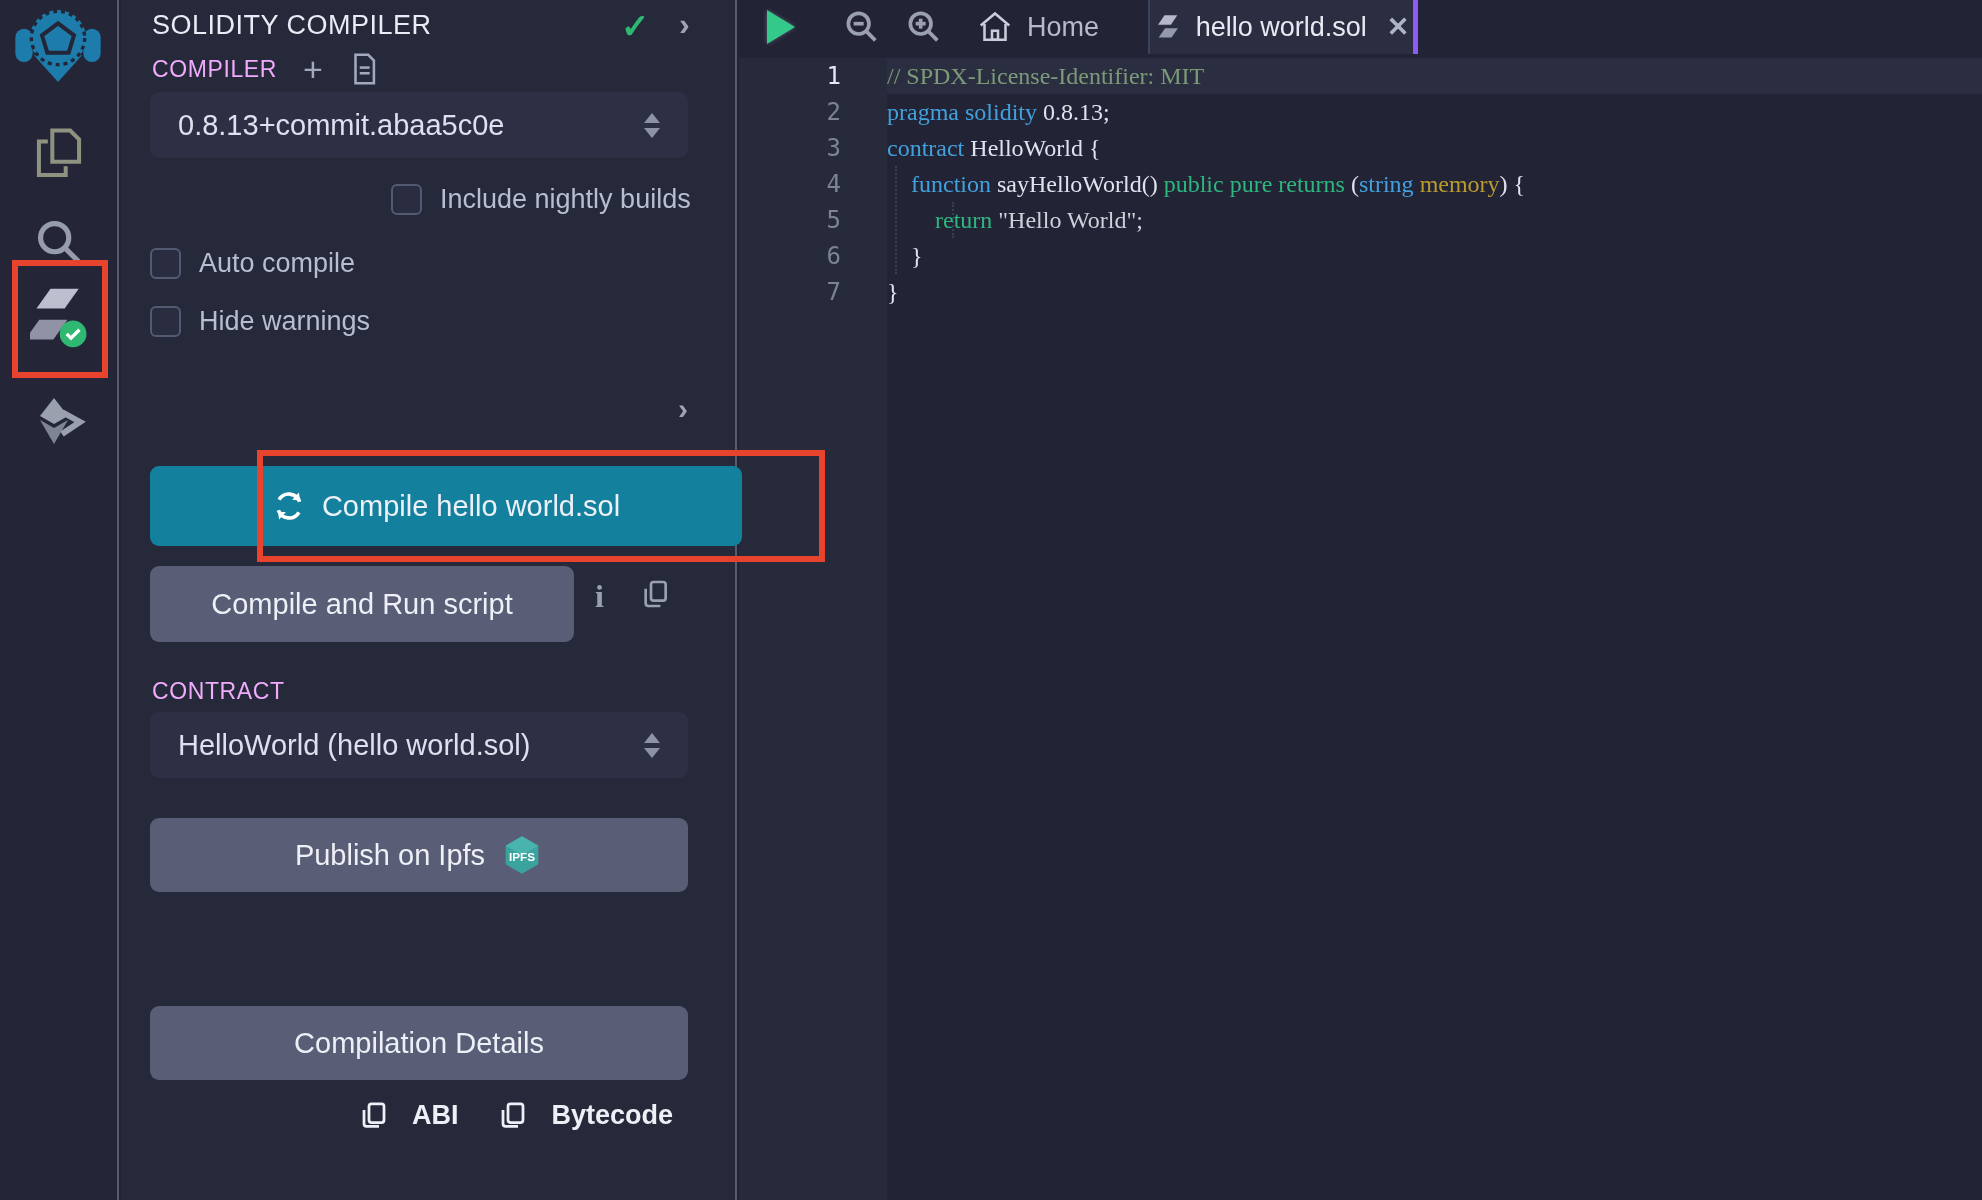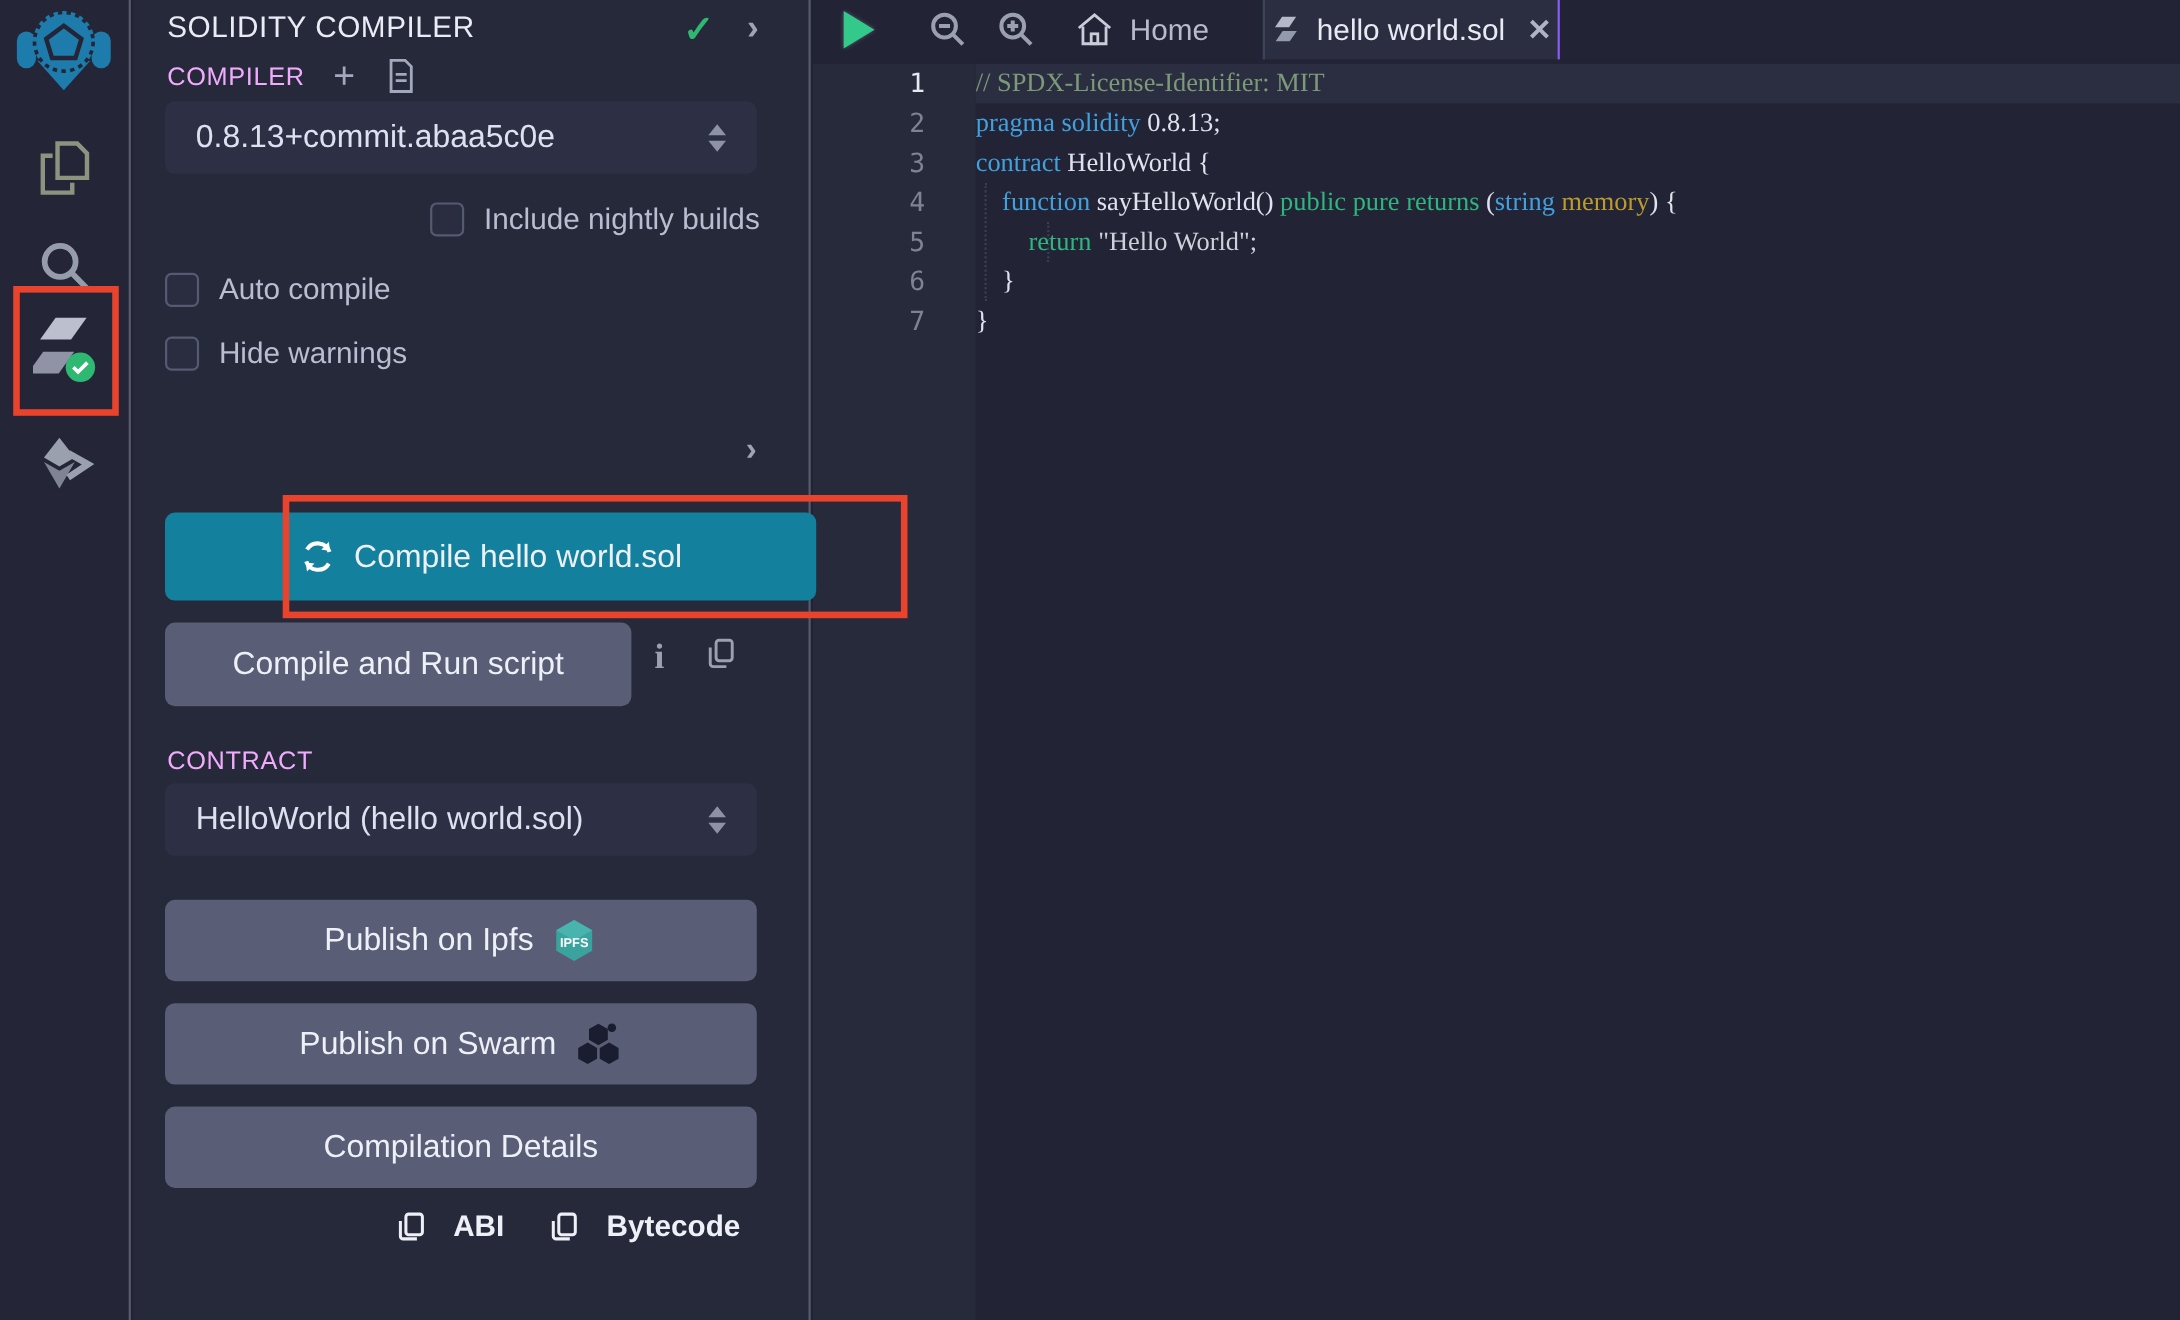--- a/index.html
+++ b/index.html
@@ -67,21 +67,21 @@
 
   
   .editor { position:absolute; left:739px; top:0; bottom:0; width:1243px; background:#222435; }
   .tabbar { position:absolute; left:0; top:0; right:0; height:54px; background:#222334; }
   .tb-ic { position:absolute; top:0; height:54px; display:flex; align-items:center; cursor:pointer; }
   .play-tri { width:0; height:0; border-top:17px solid transparent; border-bottom:17px solid transparent;
               border-left:28px solid #33c98a; filter:drop-shadow(0 0 2px #596070); }
   .tab-home { position:absolute; left:228px; top:0; height:54px; display:flex; align-items:center;
               gap:14px; padding:0 10px; color:#b6bacb; font-size:27px; cursor:pointer; }
   .tab-active { position:absolute; left:409px; top:0; width:270px; height:54px; background:#2b2e41;
-                border-left:2px solid #3e435c; border-right:2px solid #8b5cf6;
+                border-left:2px solid #3e435c; border-right:5px solid #8b5cf6;
                 display:flex; align-items:center; justify-content:center; gap:14px;
                 color:#e8eaf3; font-size:27px; cursor:pointer; }
   .tab-close { color:#aeb3c6; font-weight:700; font-size:27px; margin-left:6px; cursor:pointer; }
 
   .gutter { position:absolute; left:0; top:58px; bottom:0; width:148px; background:#262a3b; }
   .ln { height:36px; line-height:36px; text-align:right; padding-right:46px;
         color:#7d8392; font-family:"DejaVu Sans Mono", monospace; font-size:24px; }
   .ln-active { color:#e6e9f2; }
   .cur-line { position:absolute; left:148px; right:0; top:58px; height:36px; background:#2b2e41; }
   .code { position:absolute; left:148px; top:58px; right:0; z-index:2; }
@@ -218,31 +218,20 @@
   <button class="btn btn-muted btn-ipfs">
     <span>Publish on Ipfs</span>
     <span>
       <svg width="42" height="42" viewBox="0 0 36 36">
         <polygon points="18,2 32,10 32,26 18,34 4,26 4,10" fill="#3aa39e"></polygon>
         <polygon points="18,2 32,10 18,18 4,10" fill="#49b3ae"></polygon>
         <text x="18" y="23" font-size="10" font-weight="bold" fill="#ffffff" text-anchor="middle" font-family="Liberation Sans, sans-serif">IPFS</text>
       </svg>
     </span>
   </button>
-  <button class="btn btn-muted btn-swarm">
-    <span>Publish on Swarm</span>
-    <span>
-      <svg width="44" height="44" viewBox="0 0 36 36" fill="#1a1d30">
-        <polygon points="18,3 25,7 25,15 18,19 11,15 11,7"></polygon>
-        <polygon points="10,17 17,21 17,29 10,33 3,29 3,21"></polygon>
-        <polygon points="26,17 33,21 33,29 26,33 19,29 19,21"></polygon>
-        <circle cx="28" cy="6" r="3.2"></circle>
-      </svg>
-    </span>
-  </button>
   <button class="btn btn-muted btn-details">
     <span>Compilation Details</span>
   </button>
 
   <div class="abi-row">
     <span class="abi-item">
       <svg width="30" height="30" viewBox="0 0 24 24" fill="none" stroke="#eef0f7" stroke-width="2.2">
         <rect x="8" y="3" width="12" height="15" rx="2"></rect>
           <path d="M4 8 v11 a2 2 0 0 0 2 2 h10"></path>
       </svg>

